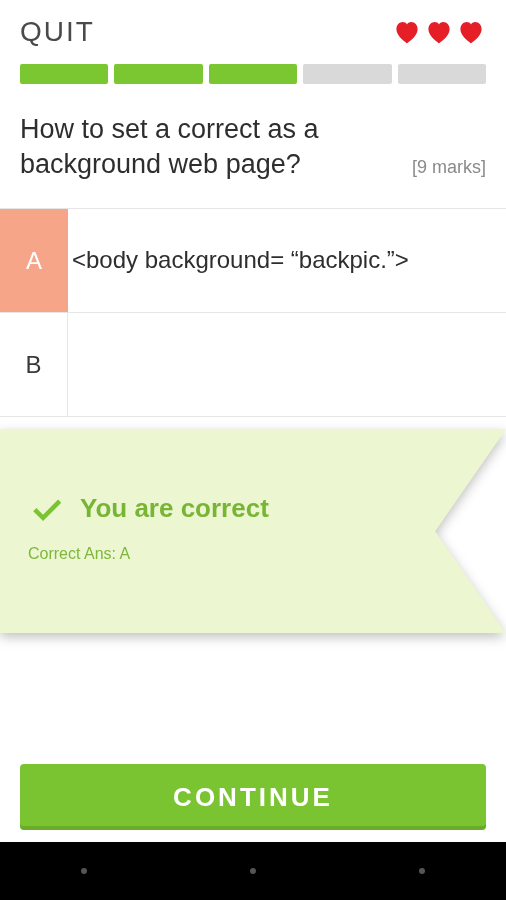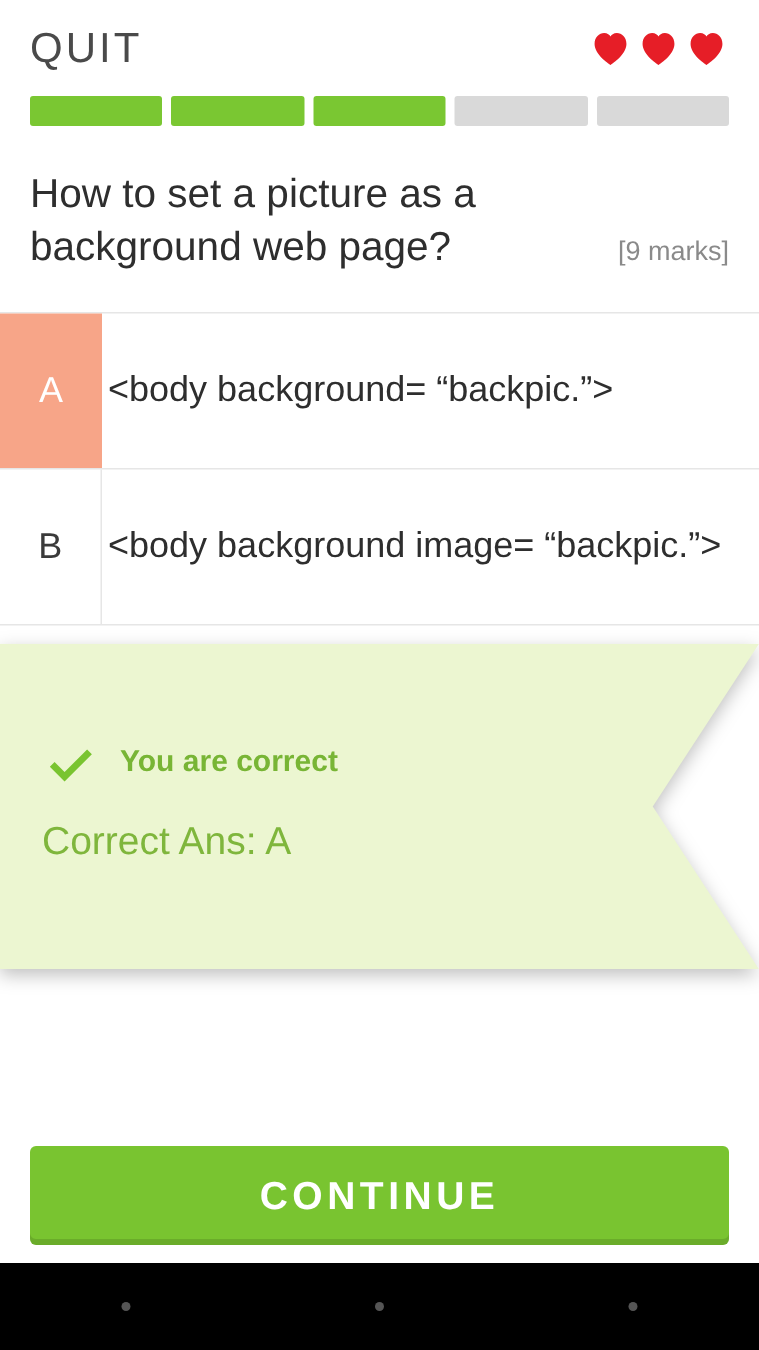--- a/index.html
+++ b/index.html
@@ -22,22 +22,22 @@
   .options { border-top: 1px solid #e6e6e6; }
   .opt-row { display: flex; border-bottom: 1px solid #e6e6e6; min-height: 104px; }
   .opt-key { width: 68px; display: flex; align-items: center; justify-content: center; font-size: 24px; color: #3a3a3a; border-right: 1px solid #e6e6e6; }
   .opt-key.selected { background: #f7a588; color: #fff; border-right: none; }
   .opt-text { flex: 1; padding: 20px 4px; font-size: 24px; color: #2e2e2e; line-height: 1.35; display: flex; align-items: center; }
   
   .feedback-wrap { position: relative; margin-top: 12px; filter: drop-shadow(0 4px 6px rgba(0,0,0,0.25)); }
   .feedback { position: relative; background: #ecf6d1; padding: 60px 28px 70px 28px; clip-path: polygon(0 0, 100% 0, 86% 50%, 100% 100%, 0 100%); }
   .feedback-line { display: flex; align-items: center; gap: 14px; }
   .check-icon svg { width: 38px; height: 38px; display: block; }
-  .feedback-title { font-size: 20px; font-weight: 600; color: #78b535; }
-  .feedback-sub { margin-top: 18px; font-size: 26px; color: #7fb63c; }
+  .feedback-title { font-size: 26px; font-weight: 600; color: #78b535; }
+  .feedback-sub { margin-top: 18px; font-size: 16px; color: #7fb63c; }
   
   .spacer { flex: 1; }
   
   .footer { padding: 0 20px 12px 20px; }
   .continue-btn { width: 100%; height: 66px; background: #79c430; border: none; border-radius: 4px; color: #fff; font-size: 26px; font-weight: 700; letter-spacing: 3px; cursor: pointer; box-shadow: inset 0 -4px 0 rgba(0,0,0,0.12); }
   
   .navbar { height: 58px; background: #000; display: flex; align-items: center; justify-content: space-around; }
   .nav-dot { width: 6px; height: 6px; background: #555; border-radius: 50%; }
   .nav-dot.mid { width: 6px; height: 6px; }
 </style>
@@ -68,32 +68,31 @@
 
   <div class="progress-row">
     <div class="seg fill"></div>
     <div class="seg fill"></div>
     <div class="seg fill"></div>
     <div class="seg"></div>
     <div class="seg"></div>
   </div>
 
   <div class="question-block">
-    <div class="question-text">How to set a picture as a background web page?</div>
+    <div class="question-text">How to set a correct as a background web page?</div>
     <div class="marks">[9 marks]</div>
   </div>
 
   <div class="options">
     <div class="opt-row">
       <div class="opt-key selected">A</div>
       <div class="opt-text">&lt;body background= “backpic.”&gt;</div>
     </div>
     <div class="opt-row">
       <div class="opt-key">B</div>
-      <div class="opt-text">&lt;body background image= “backpic.”&gt;</div>
     </div>
   </div>
 
   <div class="feedback-wrap">
     <div class="feedback">
       <div class="feedback-line">
         <span class="check-icon">
           <svg viewBox="0 0 24 24">
               <path fill="#79c430" d="M9.5 16.2 5.3 12l-2 2 6.2 6.2L21 8.7l-2-2z"></path>
             </svg>

